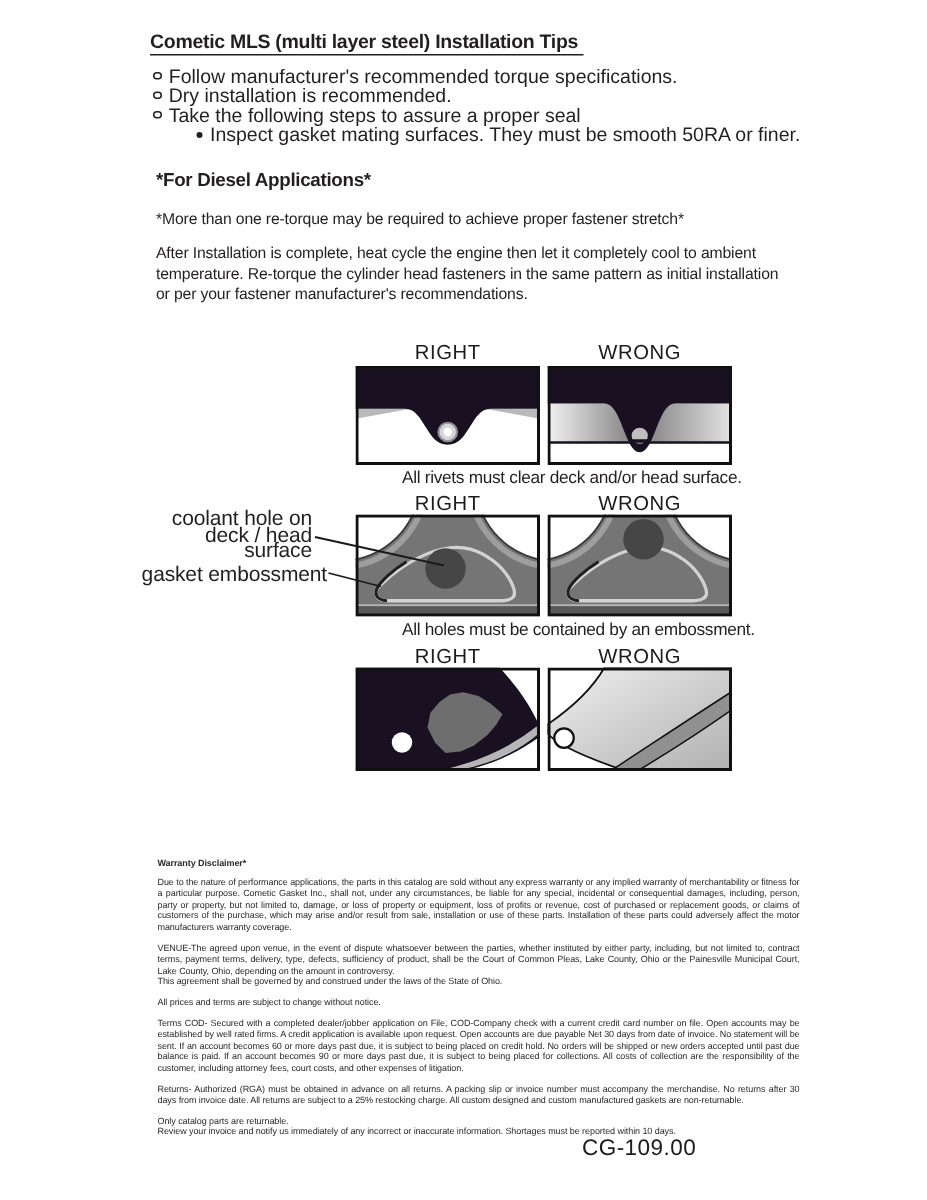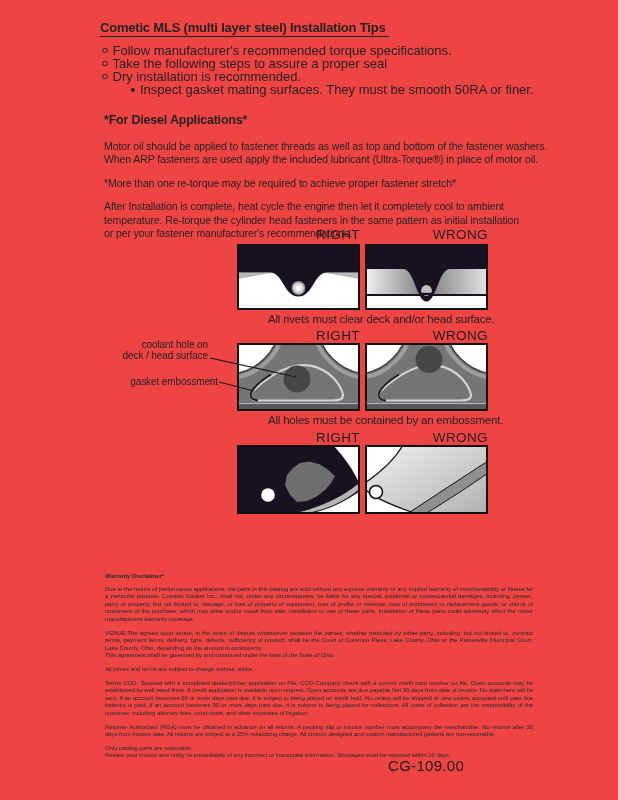--- a/index.html
+++ b/index.html
@@ -1,71 +1,69 @@
 <!DOCTYPE html>
 <html><head>
 <meta charset="utf-8">
 <style>
   html,body{margin:0;padding:0;background:#e8e8e8;}
   .page{
-    position:relative;width:618px;height:800px;background:#ef4444;margin:0 auto;
+    position:relative;width:618px;height:800px;background:#ffffff;margin:0 auto;
     font-family:"Liberation Sans",sans-serif;color:#231f20;overflow:hidden;
   }
   .title{
     position:absolute;left:100px;top:20px;font-size:13px;font-weight:bold;
     letter-spacing:-0.2px;border-bottom:1.5px solid #231f20;padding:0 4px 1px 0;white-space:nowrap;
   }
   .tips{position:absolute;left:102px;top:44px;font-size:13px;line-height:13px;}
   .tip{display:flex;align-items:center;white-space:nowrap;}
   .tip .marker{flex:none;width:3.5px;height:3.5px;border:1px solid #231f20;border-radius:50%;margin-right:5px;}
   .tip.sub{margin-left:29px;text-align:center;}
   .tip.sub .marker{width:4px;height:4px;background:#231f20;border:none;}
   .diesel{position:absolute;left:104px;top:114px;width:505px;font-size:10.5px;line-height:13.5px;letter-spacing:-0.1px;}
   .diesel h2{margin:0 0 12px;font-size:12.5px;letter-spacing:-0.2px;}
   .diesel p{margin:0 0 10px;white-space:pre-line;}
-  .dlabel{position:absolute;width:123px;text-align:right;font-size:13.5px;letter-spacing:0.4px;color:#1c1c1c;}
+  .dlabel{position:absolute;width:123px;text-align:center;font-size:13.5px;letter-spacing:0.4px;color:#1c1c1c;}
   .dbox{position:absolute;line-height:0;}
   .dcap{position:absolute;left:237px;font-size:11.5px;line-height:12.5px;letter-spacing:-0.2px;white-space:pre-line;margin-left:31px;}
-  .callout{position:absolute;font-size:10px;line-height:10.5px;letter-spacing:-0.1px;text-align:right;white-space:pre-line;}
+  .callout{position:absolute;font-size:14px;line-height:10.5px;letter-spacing:-0.1px;text-align:right;white-space:pre-line;}
   .overlay{position:absolute;left:200px;top:350px;pointer-events:none;}
   .disclaimer{position:absolute;left:105px;top:573px;width:428px;font-size:6px;line-height:7.6px;letter-spacing:-0.05px;text-align:justify;color:#2a2a2a;}
   .disclaimer .dh{font-weight:bold;margin:0 0 5px;}
   .disclaimer p{margin:0 0 6px;white-space:pre-line;}
   .pagenum{position:absolute;left:388px;top:757px;font-size:15px;letter-spacing:0.3px;color:#1c1c1c;}
 </style>
 </head>
 <body>
 
 <div class="page">
 
   <div class="title">Cometic MLS (multi layer steel) Installation Tips</div>
 
   <div class="tips">
     <div class="tip">
         <span class="marker"></span>
         <span>Follow manufacturer's recommended torque specifications.</span>
       </div>
     <div class="tip">
         <span class="marker"></span>
-        <span>Take the following steps to assure a proper seal</span>
+        <span>Dry installation is recommended.</span>
       </div>
     <div class="tip">
         <span class="marker"></span>
-        <span>Dry installation is recommended.</span>
+        <span>Take the following steps to assure a proper seal</span>
       </div>
     <div class="tip sub">
         <span class="marker"></span>
         <span>Inspect gasket mating surfaces.  They must be smooth 50RA or finer.</span>
       </div>
   </div>
 
   <div class="diesel">
     <h2>*For Diesel Applications*</h2>
-    <p>Motor oil should be applied to fastener threads as well as top and bottom of the fastener washers.
-When ARP fasteners are used apply the included lubricant (Ultra-Torque®) in place of motor oil.</p>
     <p>*More than one re-torque may be required to achieve proper fastener stretch*</p>
     <p>After Installation is complete, heat cycle the engine then let it completely cool to ambient
 temperature. Re-torque the cylinder head fasteners in the same pattern as initial installation
 or per your fastener manufacturer's recommendations.</p>
   </div>
 
   <div class="dlabel" style="left:237px;top:227px">RIGHT</div>
   <div class="dlabel" style="left:365px;top:227px">WRONG</div>
 
   <div class="dbox" style="left:237px;top:244px">

